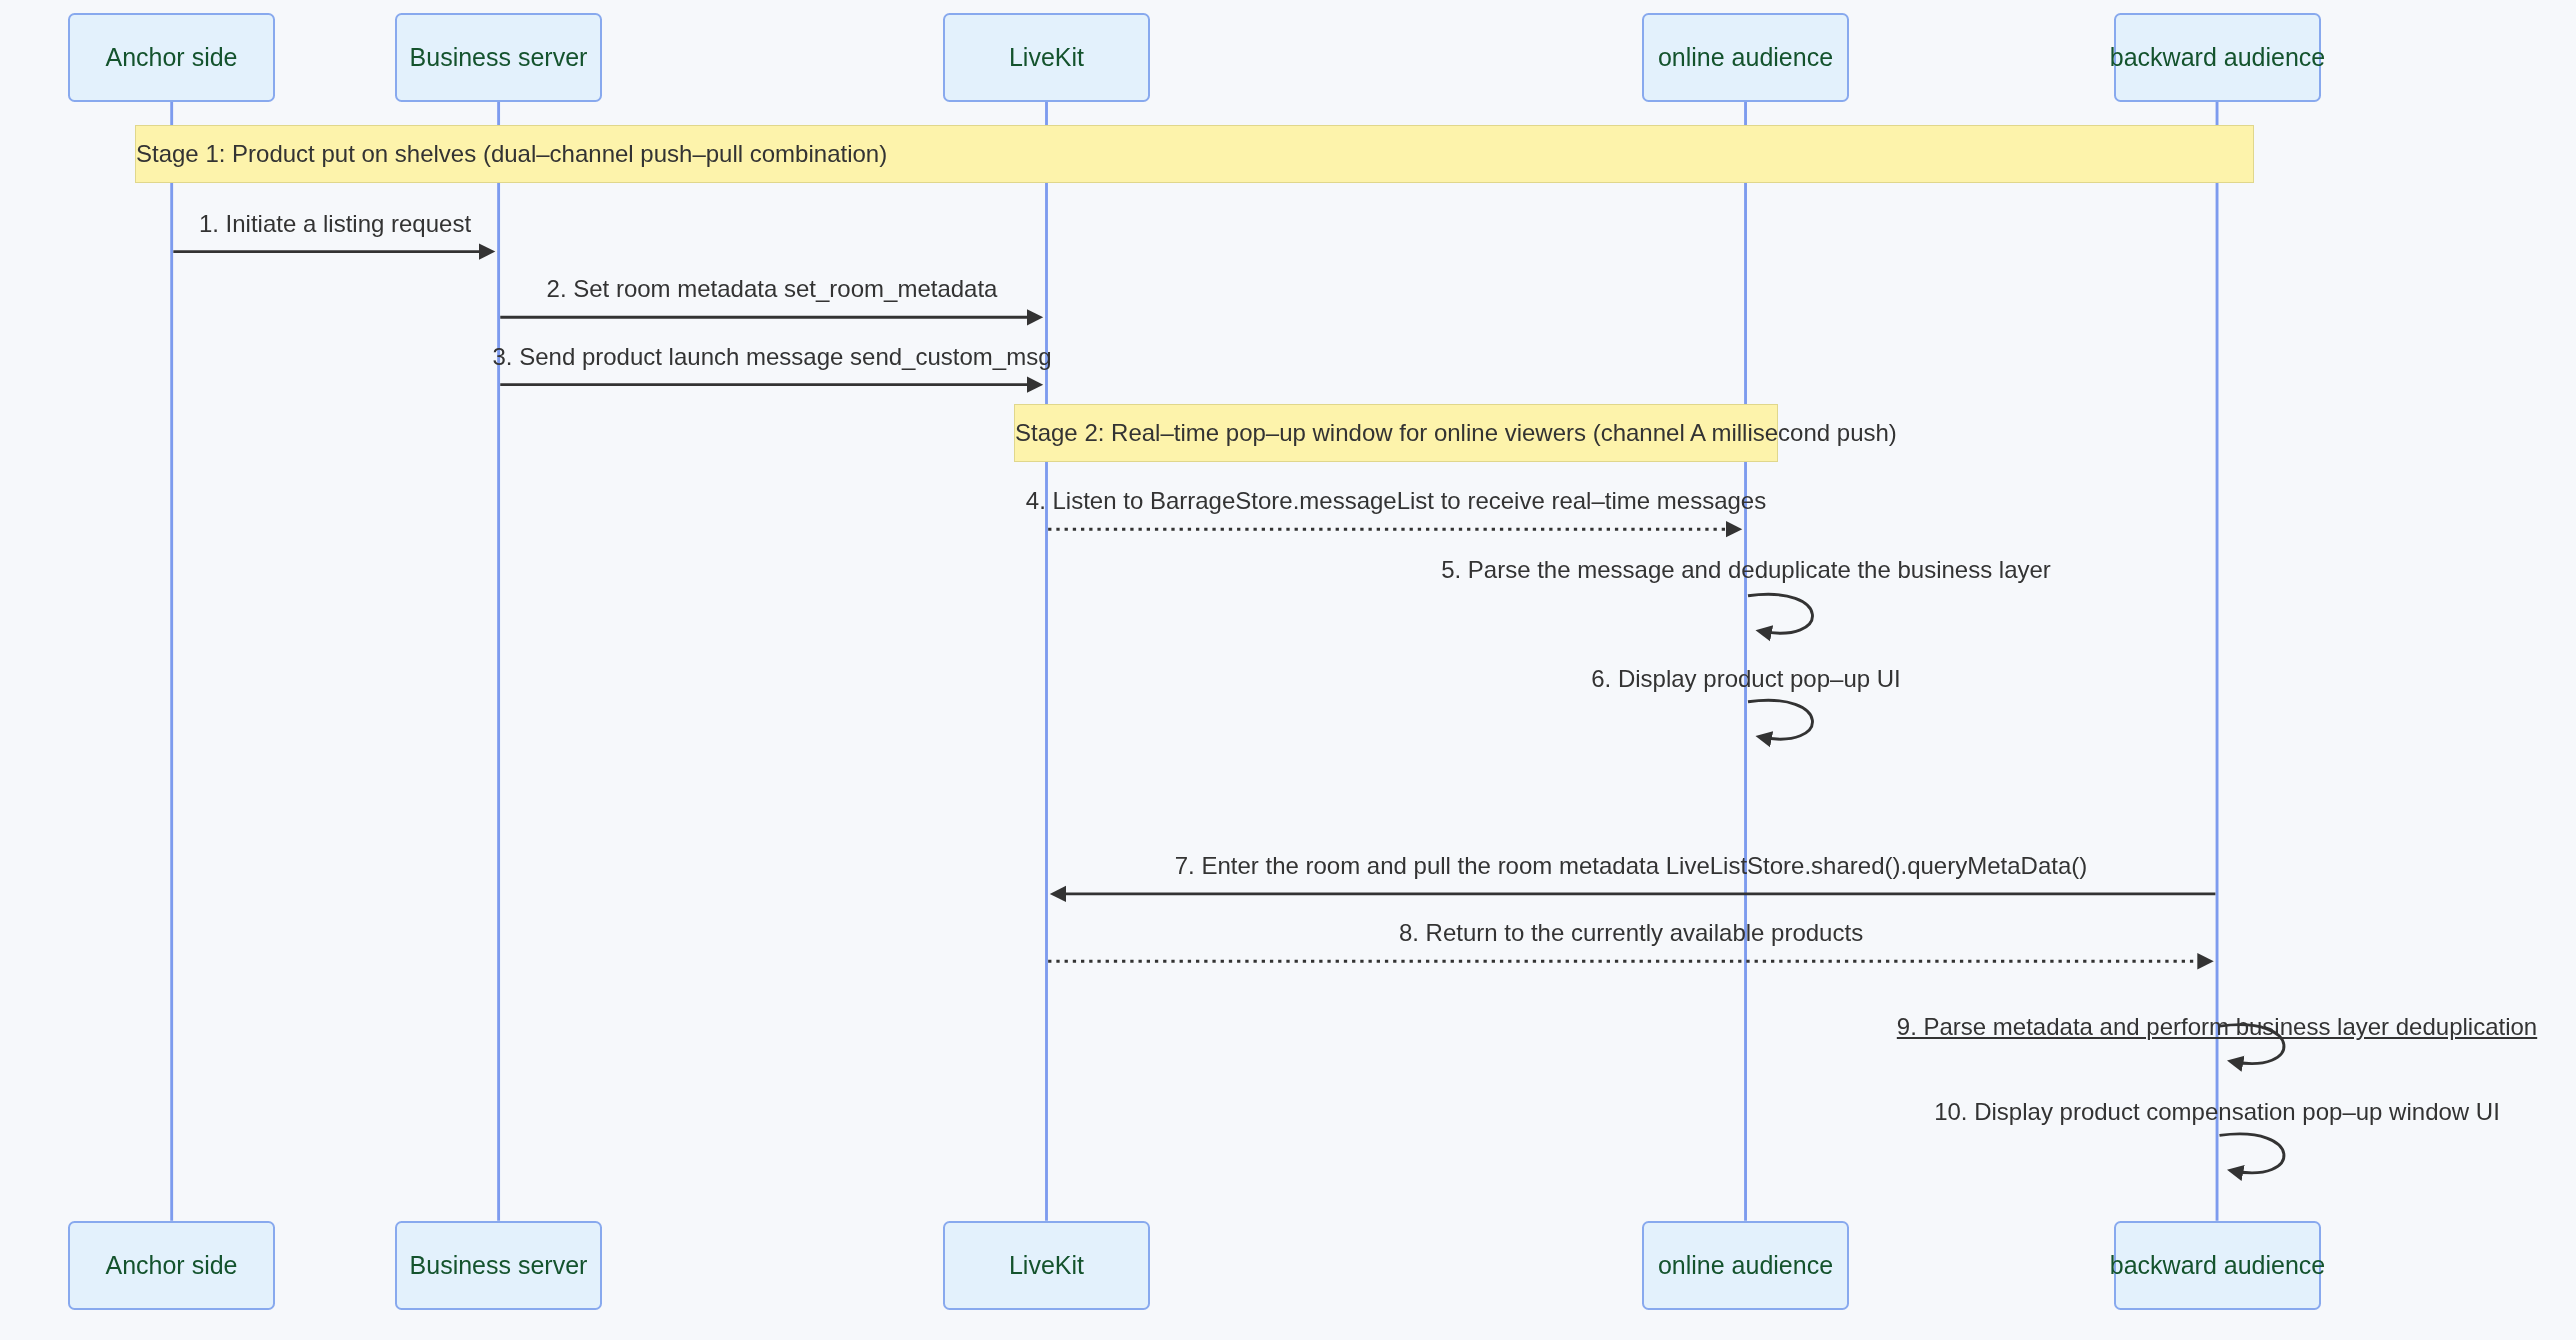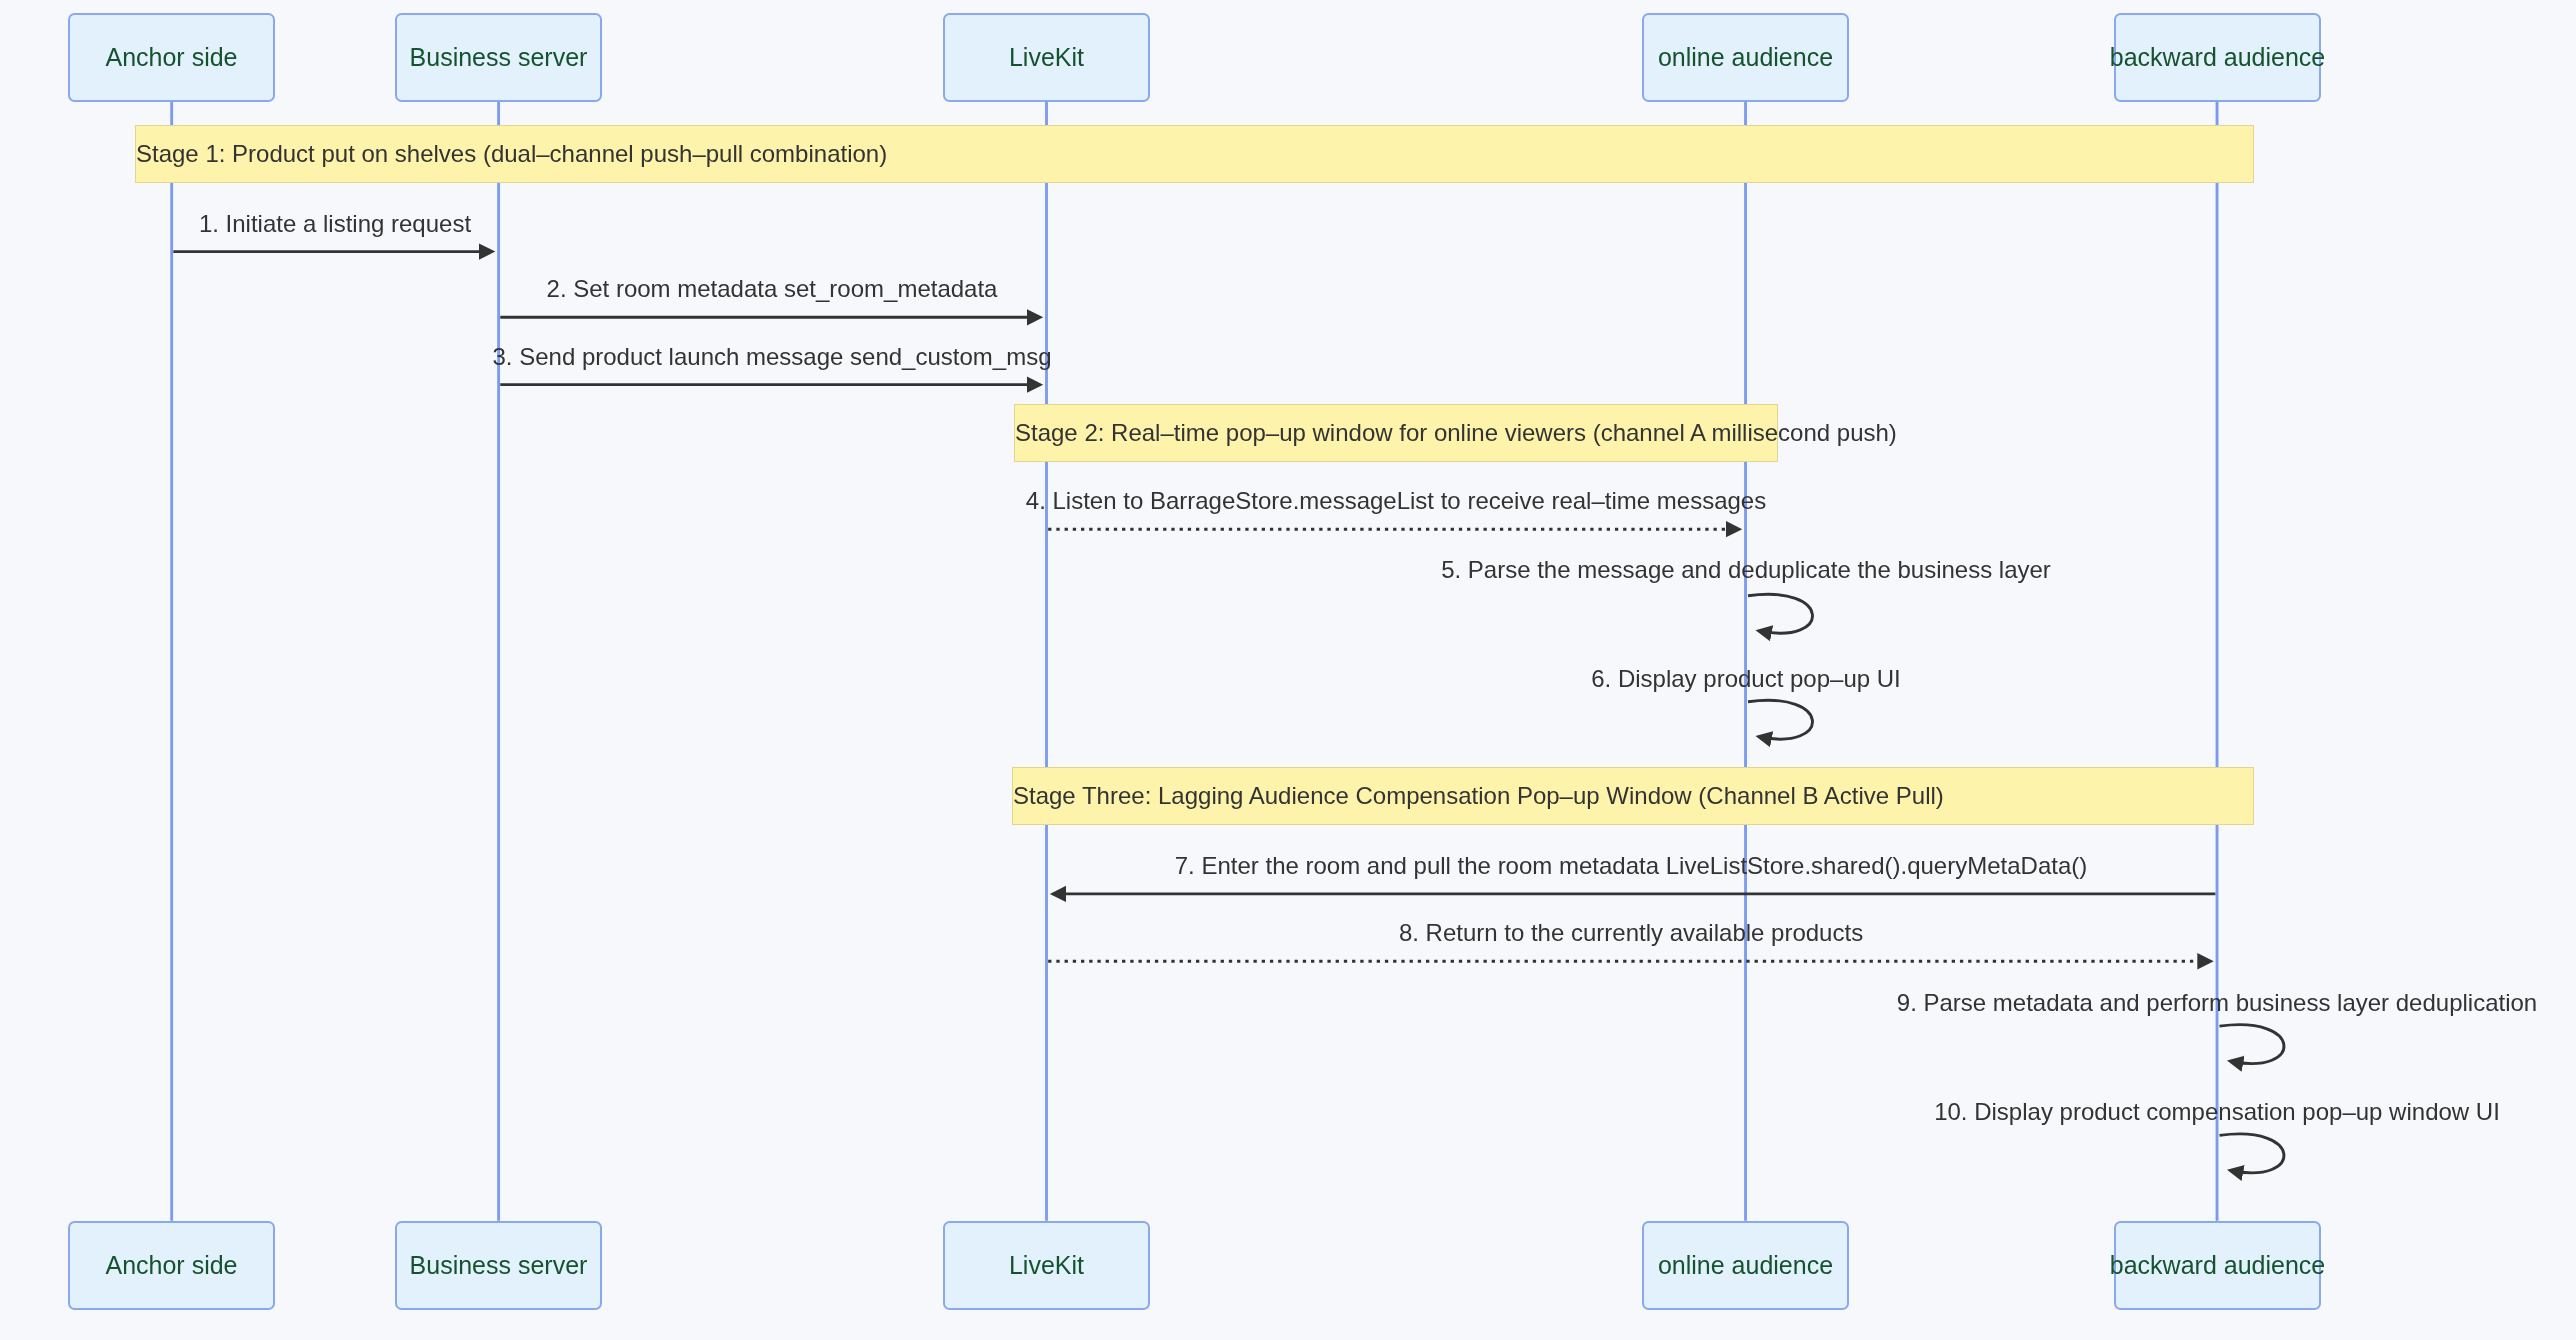--- a/index.html
+++ b/index.html
@@ -85,29 +85,26 @@
   <div class="participant" style="left:2114px;top:1221px;">
       <span>backward audience</span>
     </div>
 
   <div class="stage" style="left:135px;top:125px;width:2119px;">
       <span>Stage 1: Product put on shelves (dual–channel push–pull combination)</span>
     </div>
   <div class="stage" style="left:1014px;top:404px;width:764px;">
       <span>Stage 2: Real–time pop–up window for online viewers (channel A millisecond push)</span>
     </div>
-  <div class="stage" style="left:1012px;top:767px;width:1242px;">
-      <span>Stage Three: Lagging Audience Compensation Pop–up Window (Channel B Active Pull)</span>
-    </div>
 
   <div class="msg" style="left:335px;top:209px;">1. Initiate a listing request</div>
   <div class="msg" style="left:772px;top:274px;">2. Set room metadata set_room_metadata</div>
   <div class="msg" style="left:772px;top:342px;">3. Send product launch message send_custom_msg</div>
   <div class="msg" style="left:1396px;top:486px;">4. Listen to BarrageStore.messageList to receive real–time messages</div>
   <div class="msg" style="left:1746px;top:555px;">5. Parse the message and deduplicate the business layer</div>
   <div class="msg" style="left:1746px;top:664px;">6. Display product pop–up UI</div>
   <div class="msg" style="left:1631px;top:851px;">7. Enter the room and pull the room metadata LiveListStore.shared().queryMetaData()</div>
   <div class="msg" style="left:1631px;top:918px;">8. Return to the currently available products</div>
-  <div class="msg" style="left:2217px;top:988px;">9. Parse metadata and perform business layer deduplication</div>
+  <div class="msg" style="left:2217px;top:1012px;text-decoration:underline;">9. Parse metadata and perform business layer deduplication</div>
   <div class="msg" style="left:2217px;top:1097px;">10. Display product compensation pop–up window UI</div>
 
 </div>
 
 
 </body></html>

